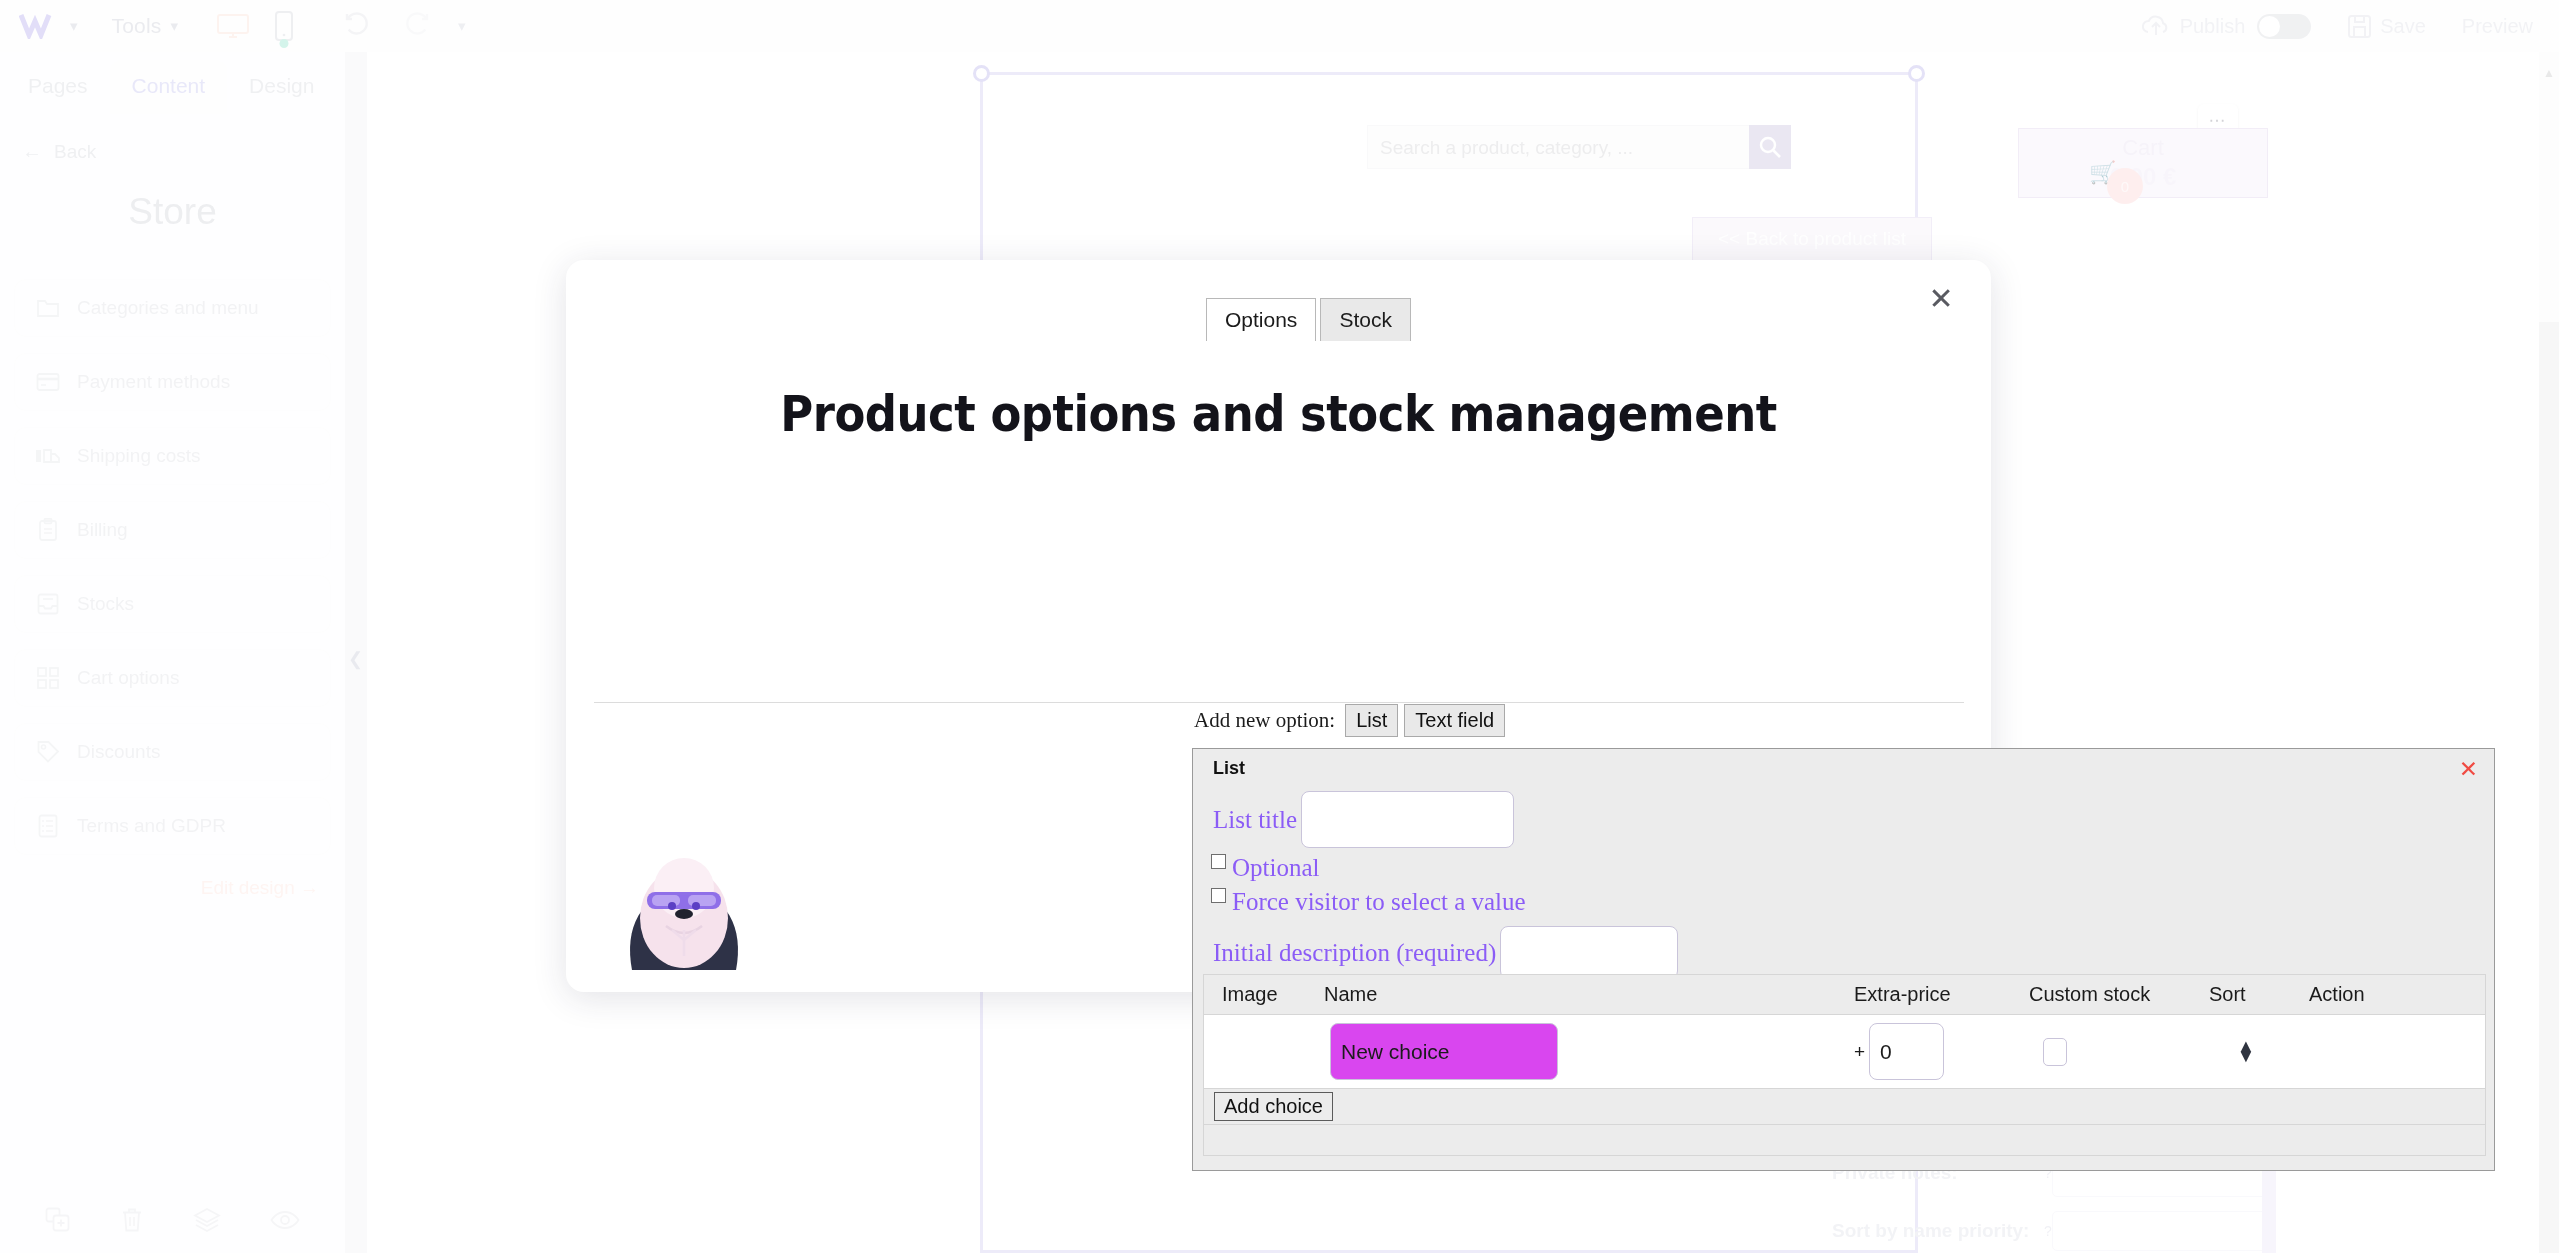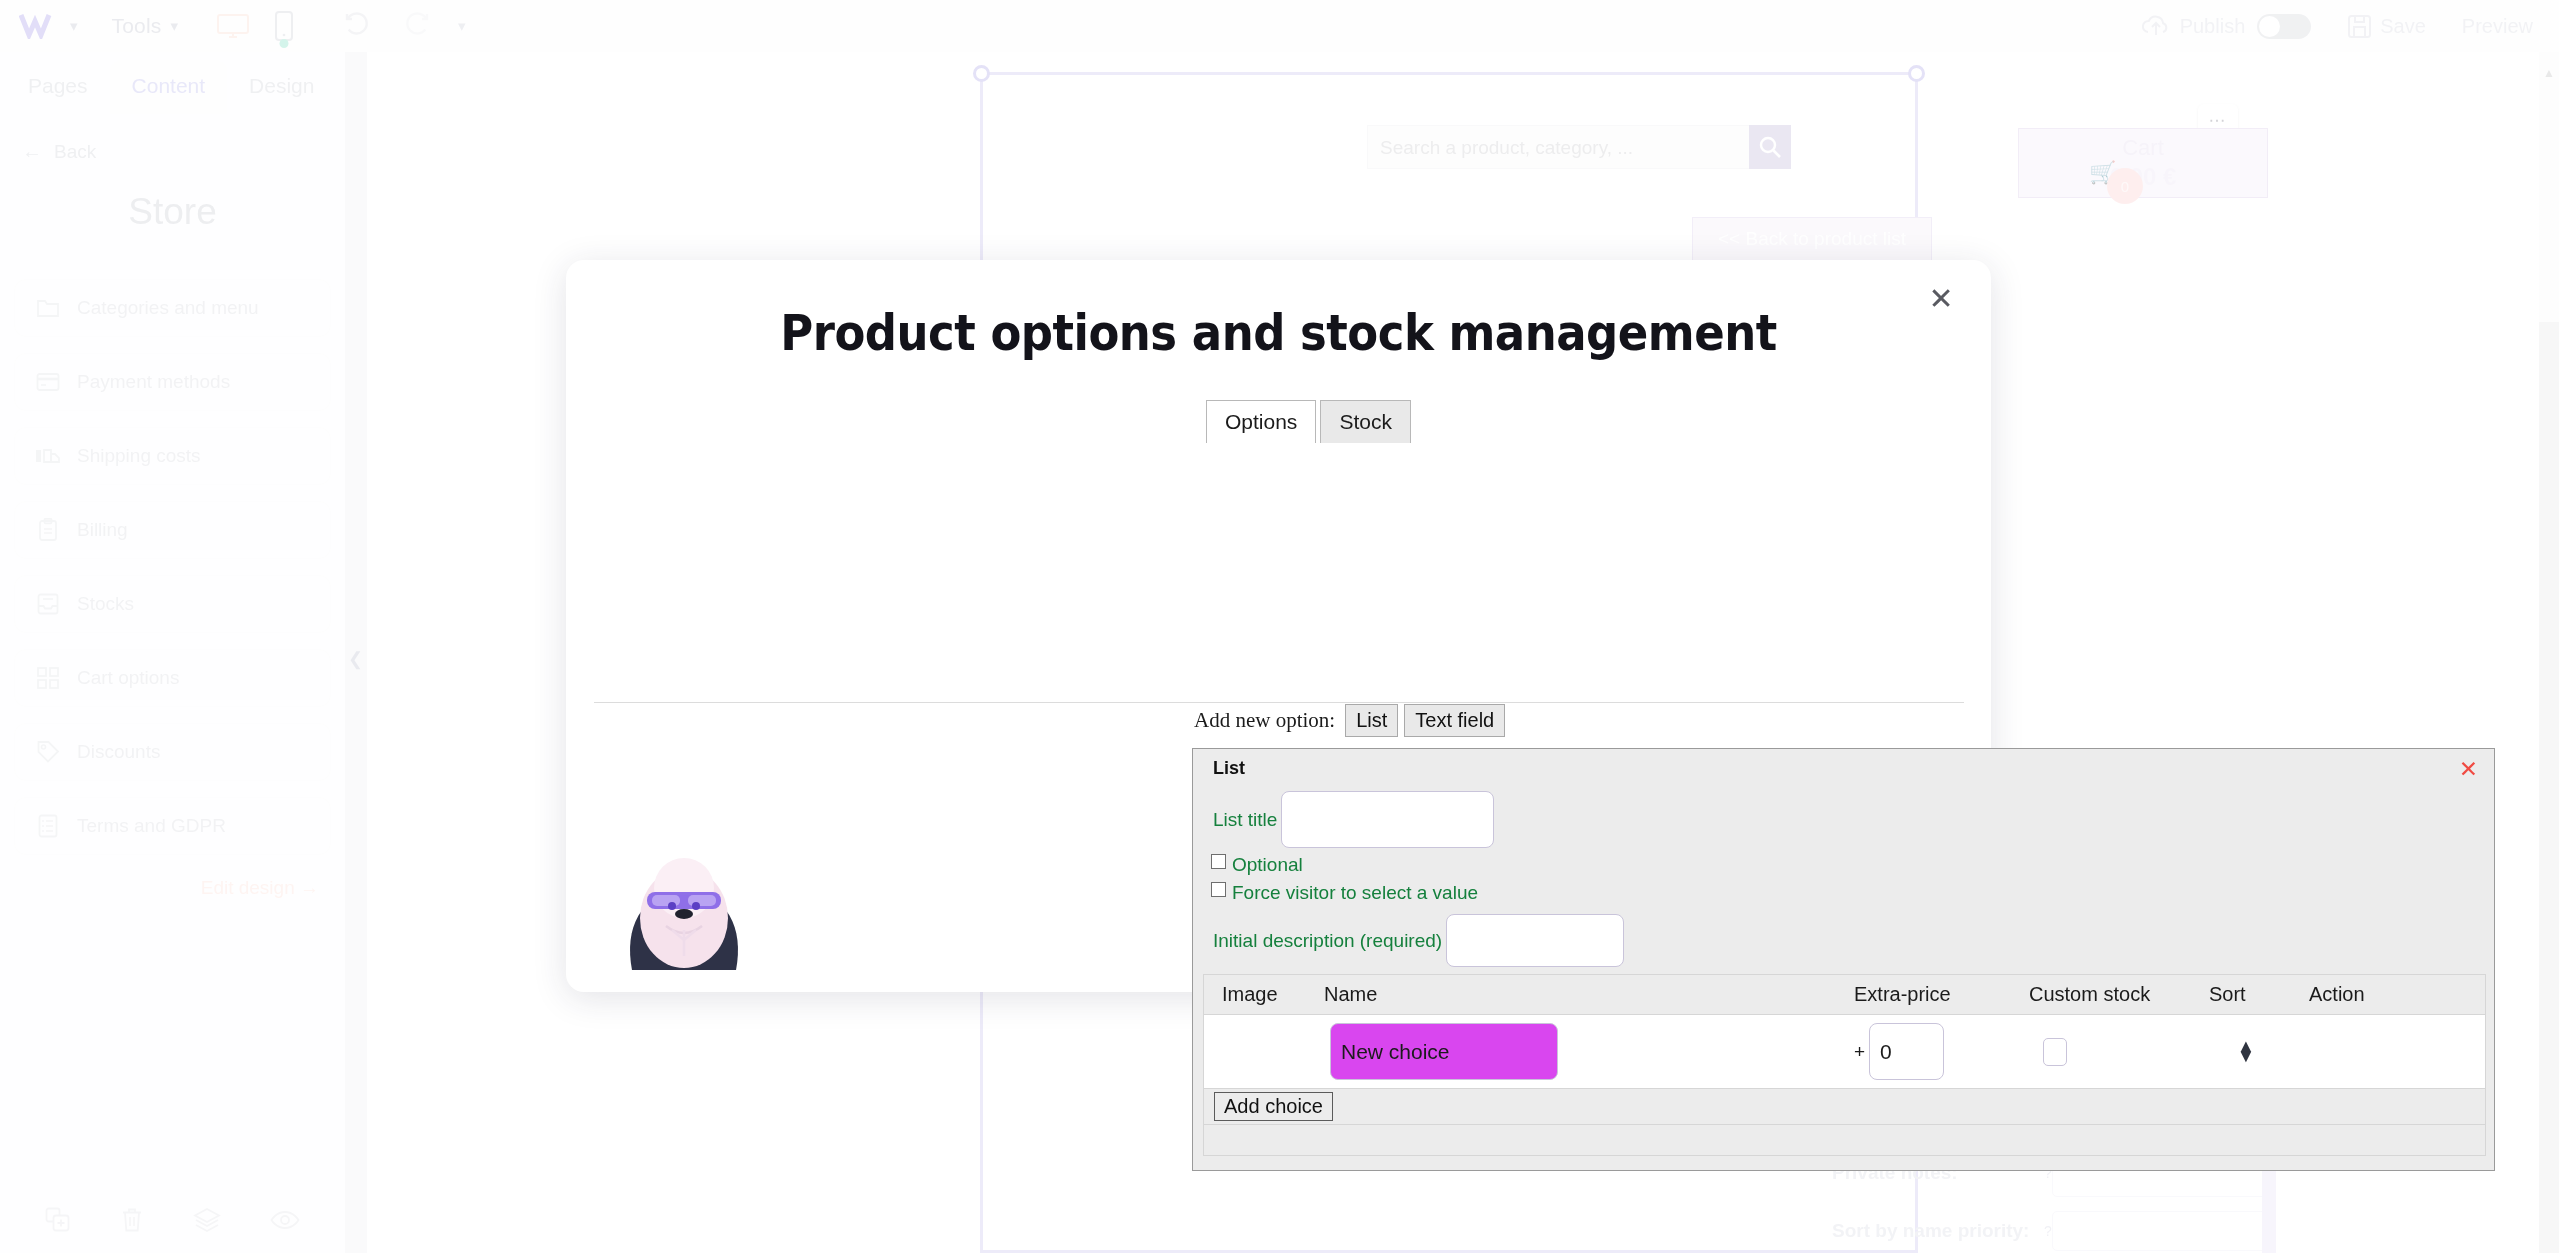--- a/index.html
+++ b/index.html
@@ -110,21 +110,21 @@
   .gbtn { background:#e9e9e9; border:1px solid #a9a9a9; font-size:20px; padding:4px 10px; color:#111;
     font-family:"Liberation Sans Narrow","Liberation Sans",sans-serif;}
   .gbtn + .gbtn { margin-left:6px; }
 
   
   #listpanel { position:absolute; left:626px; top:488px; width:1303px; height:423px; background:#ececec; border:1px solid #9a9a9a;}
   #lp-x { position:absolute; right:16px; top:7px; color:#f04b43; font-size:23px;}
   #lp-head { padding: 9px 0 0 20px; font-size:18px; font-weight:bold; color:#111;
     font-family:"Liberation Sans Narrow","Liberation Sans",sans-serif;}
   .frow { display:flex; align-items:center; padding-left:20px; }
-  .flabel { font-size:19px; color:#15803d; font-family:Liberation Sans, sans-serif; }
+  .flabel { font-size:25px; color:#8b5cf6; font-family:Liberation Serif, serif; }
   .tinput { background:#fff; border:1px solid #c9c4da; border-radius:8px; }
   #row-title { margin-top: 12px; }
   #row-title .tinput { width:213px; height:57px; margin-left:4px; }
   .cbrow { display:flex; padding-left:18px; margin-top: 6px;}
   .cbox { width:15px; height:15px; border:1px solid #6e6e6e; background:#fff; margin-right:6px;}
   #row-desc { margin-top: 10px; }
   #row-desc .tinput { width:178px; height:53px; margin-left:4px;}
   #row-style { margin-top: 10px; }
   .radio { width:15px; height:15px; border:1px solid #6e6e6e; border-radius:50%; background:#fff; margin:0 2px 0 6px; display:inline-block; vertical-align:-2px;}
 
@@ -397,26 +397,26 @@
 
 <div id="rscroll">
   <span class="uparrow">▲</span>
   <div class="thumb"></div>
 </div>
 
 <div id="overlay"></div>
 
 <div id="modal">
   <div id="modal-close">✕</div>
-  <div id="modal-title">Product options and stock management</div>
-
   <div id="tabstrip">
     <div class="mtab active">Options</div>
     <div class="mtab inactive">Stock</div>
   </div>
+
+  <div id="modal-title">Product options and stock management</div>
   <div id="tabline"></div>
 
   <div id="addopt">
     <span class="lb">Add new option:</span>
     <button class="gbtn">List</button>
     <button class="gbtn">Text field</button>
   </div>
 
   <div id="listpanel">
     <div id="lp-x">✕</div>

